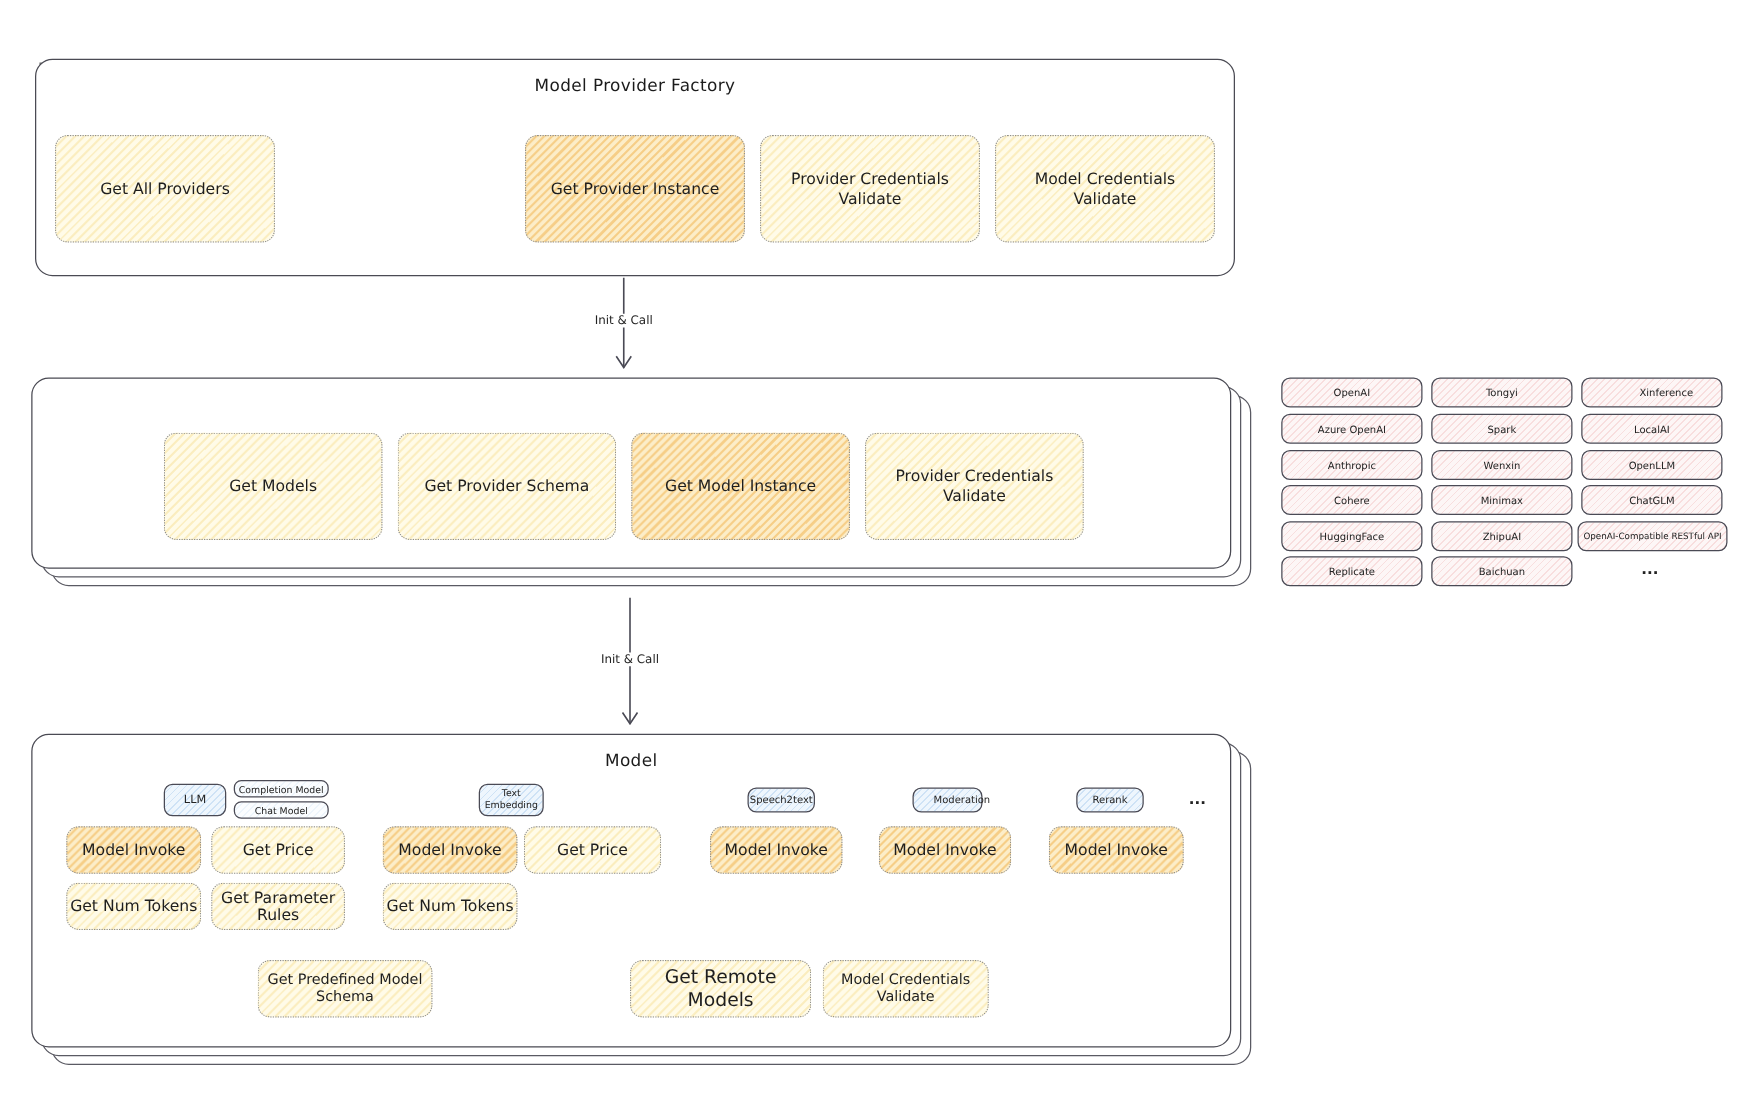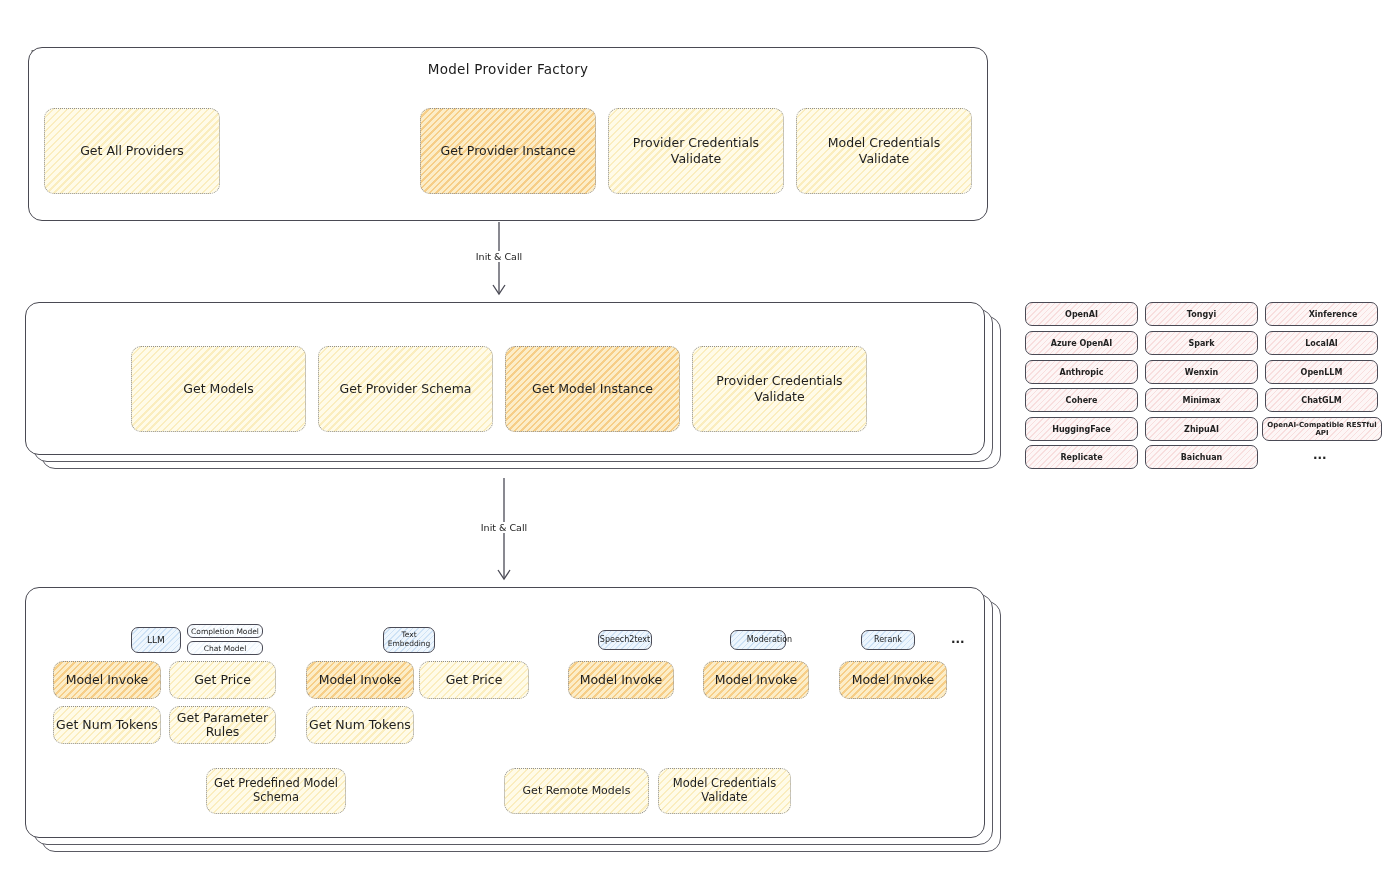--- a/index.html
+++ b/index.html
@@ -10,21 +10,21 @@
   .stack{position:absolute;border:1.3px solid #5a5a63;border-radius:14px;background:#ffffff;box-sizing:border-box;}
   .frame-label{position:absolute;top:13px;left:0;right:0;text-align:center;font-size:13.5px;color:#1b1b1b;letter-spacing:.3px;}
   .ybox{position:absolute;display:flex;align-items:center;justify-content:center;text-align:center;
         border:1.5px dotted #8f8f8f;border-radius:10px;box-sizing:border-box;
         background:repeating-linear-gradient(135deg,rgba(244,214,122,.38) 0px,rgba(244,214,122,.38) 1.6px,rgba(255,255,255,0) 1.6px,rgba(255,255,255,0) 5px),#fffbe8;
         font-size:12.5px;line-height:1.3;padding:2px;color:#1e1e1e;}
   .ybox.hl{background:repeating-linear-gradient(135deg,rgba(240,175,70,.5) 0px,rgba(240,175,70,.5) 1.8px,rgba(255,255,255,0) 1.8px,rgba(255,255,255,0) 4.6px),#fcedc8;}
   .pbox{position:absolute;display:flex;align-items:center;justify-content:center;text-align:center;
         border:1.2px solid #4a4a55;border-radius:7px;box-sizing:border-box;
         background:repeating-linear-gradient(135deg,rgba(235,160,160,.28) 0px,rgba(235,160,160,.28) 1px,rgba(255,255,255,0) 1px,rgba(255,255,255,0) 4px),#fdf6f6;
-        font-size:8px;color:#222;padding:1px;font-weight:bold;}
+        font-size:8px;color:#222;padding:1px;}
   .btab{position:absolute;display:flex;align-items:center;justify-content:center;text-align:center;
         border:1.2px solid #4a4a55;border-radius:7px;box-sizing:border-box;
         background:repeating-linear-gradient(135deg,rgba(140,185,230,.32) 0px,rgba(140,185,230,.32) 1px,rgba(255,255,255,0) 1px,rgba(255,255,255,0) 4px),#eef6fd;
         font-size:8.5px;line-height:1.15;color:#222;padding:1px;}
   .stab{position:absolute;display:flex;align-items:center;justify-content:center;text-align:center;
         border:1.1px solid #4a4a55;border-radius:6px;box-sizing:border-box;
         background:repeating-linear-gradient(135deg,rgba(160,200,235,.15) 0px,rgba(160,200,235,.15) 1px,rgba(255,255,255,0) 1px,rgba(255,255,255,0) 4px),#fbfdff;
         font-size:7.5px;color:#222;}
   .dots{position:absolute;font-size:12px;font-weight:bold;color:#222;}
   .arrow{position:absolute;}
@@ -85,20 +85,21 @@
 
   <svg class="arrow" style="left:496px;top:478px;" width="16" height="103" viewBox="0 0 16 103">
     <line x1="8" y1="0" x2="8" y2="101" stroke="#4a4a55" stroke-width="1.3"></line>
     <polyline points="2,92 8,101 14,92" fill="none" stroke="#4a4a55" stroke-width="1.3"></polyline>
   </svg>
   <div class="arrow-label" style="left:504px;top:522px;">Init &amp; Call</div>
 
   <div class="stack" style="left:41px;top:601px;width:960px;height:251px;"></div>
   <div class="stack" style="left:33px;top:594px;width:960px;height:251px;"></div>
   <div class="frame" style="left:25px;top:587px;width:960px;height:251px;">
+    <div class="frame-label">Model</div>
 
     <div class="btab" style="left:105px;top:39px;width:50px;height:26px;font-size:9px;">LLM</div>
     <div class="stab" style="left:161px;top:36px;width:76px;height:14px;">Completion Model</div>
     <div class="stab" style="left:161px;top:53px;width:76px;height:14px;">Chat Model</div>
     <div class="btab" style="left:357px;top:39px;width:52px;height:26px;font-size:7.5px;padding:1px 6px;">Text Embedding</div>
     <div class="btab" style="left:572px;top:42px;width:54px;height:20px;font-size:8px;">Speech2text</div>
     <div class="btab" style="left:704px;top:42px;width:56px;height:20px;font-size:8px;padding-left:24px;">Moderation</div>
     <div class="btab" style="left:835px;top:42px;width:54px;height:20px;font-size:8px;">Rerank</div>
     <div class="dots" style="left:925px;top:44px;">...</div>
 
@@ -109,17 +110,17 @@
 
     <div class="ybox hl" style="left:280px;top:73px;width:108px;height:38px;">Model Invoke</div>
     <div class="ybox" style="left:393px;top:73px;width:110px;height:38px;">Get Price</div>
     <div class="ybox" style="left:280px;top:118px;width:108px;height:38px;">Get Num Tokens</div>
 
     <div class="ybox hl" style="left:542px;top:73px;width:106px;height:38px;">Model Invoke</div>
     <div class="ybox hl" style="left:677px;top:73px;width:106px;height:38px;">Model Invoke</div>
     <div class="ybox hl" style="left:813px;top:73px;width:108px;height:38px;">Model Invoke</div>
 
     <div class="ybox" style="left:180px;top:180px;width:140px;height:46px;font-size:11.5px;line-height:1.2;">Get Predefined Model Schema</div>
-    <div class="ybox" style="left:478px;top:180px;width:145px;height:46px;font-size:11px;border-radius:11px;">Get Remote Models</div>
+    <div class="ybox" style="left:478px;top:180px;width:145px;height:46px;font-size:15px;">Get Remote Models</div>
     <div class="ybox" style="left:632px;top:180px;width:133px;height:46px;font-size:11.5px;line-height:1.2;padding:2px 10px;">Model Credentials Validate</div>
   </div>
 
 </div>
 
 </body></html>

